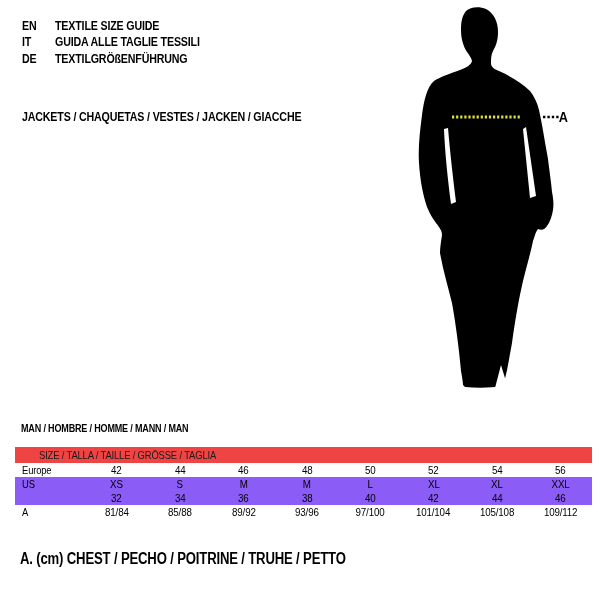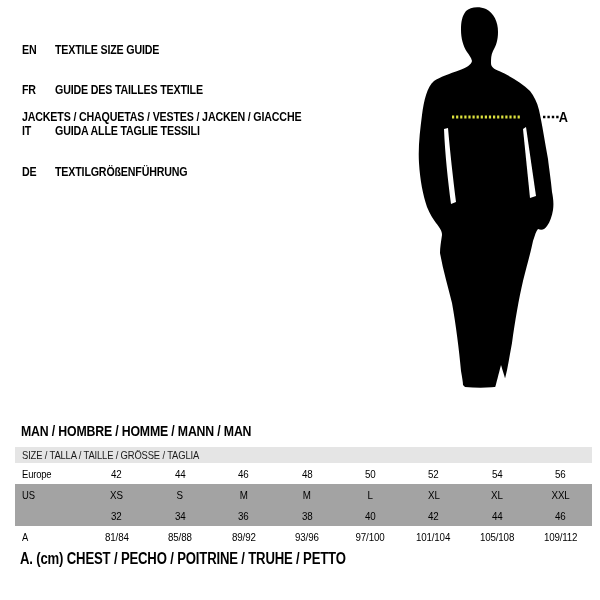--- a/index.html
+++ b/index.html
@@ -21,57 +21,53 @@
   }
   .cond-c {
     display:inline-block;
     transform:scaleX(0.85);
     transform-origin:50% 50%;
     letter-spacing:-0.2px;
     white-space:nowrap;
   }
   
   .lang-block { position:absolute; left:22px; top:17px; font-weight:700; font-size:13px; }
-  .lang-row { display:flex; height:16.6px; align-items:center;margin-top:24px; }
+  .lang-row { display:flex; height:16.6px; align-items:center; }
   .lang-code { width:33px; flex:0 0 33px; }
   
   .cat-block { position:absolute; left:22px; top:108px; font-weight:700; font-size:13px; }
   .cat-line { height:16.5px; display:flex; align-items:center; }
   
   .figure-wrap { position:absolute; left:398px; top:4px; width:175px; height:392px; }
   .measure-a { position:absolute; left:558px; top:108px; font-size:15px; font-weight:700; }
   
-  .man-label { position:absolute; left:21px; top:422px; font-size:15px; font-weight:700; }
+  .man-label { position:absolute; left:21px; top:422px; font-size:11px; font-weight:700; }
   
   .size-table { position:absolute; left:15px; top:447px; width:577px; font-size:11.5px; }
   .thead {
-    height:16px; background:#e5e5e5; display:flex; align-items:center;
-    padding-left:7px; color:#1a1a1a;
+    height:16px; background:#ef4444; display:flex; align-items:center;
+    padding-left:24px; color:#1a1a1a;
   }
   .trow {
     display:grid; grid-template-columns:70px repeat(8,1fr);
-    height:21px; align-items:center;
+    height:14px; align-items:center;
   }
-  .trow.alt { background:#a3a3a3; }
+  .trow.alt { background:#8b5cf6; }
   .tlabel { padding-left:7px; text-align:left; }
   .tcell { text-align:center; }
   
   .footnote { position:absolute; left:20px; top:550px; font-size:16px; font-weight:700; }
 </style>
 </head>
 <body>
 
 <div class="lang-block">
   <div class="lang-row">
     <span class="lang-code cond">EN</span>
     <span class="cond">TEXTILE SIZE GUIDE</span>
-  </div>
-  <div class="lang-row">
-    <span class="lang-code cond">FR</span>
-    <span class="cond">GUIDE DES TAILLES TEXTILE</span>
   </div>
   <div class="lang-row">
     <span class="lang-code cond">IT</span>
     <span class="cond">GUIDA ALLE TAGLIE TESSILI</span>
   </div>
   <div class="lang-row">
     <span class="lang-code cond">DE</span>
     <span class="cond">TEXTILGRÖßENFÜHRUNG</span>
   </div>
 </div>

